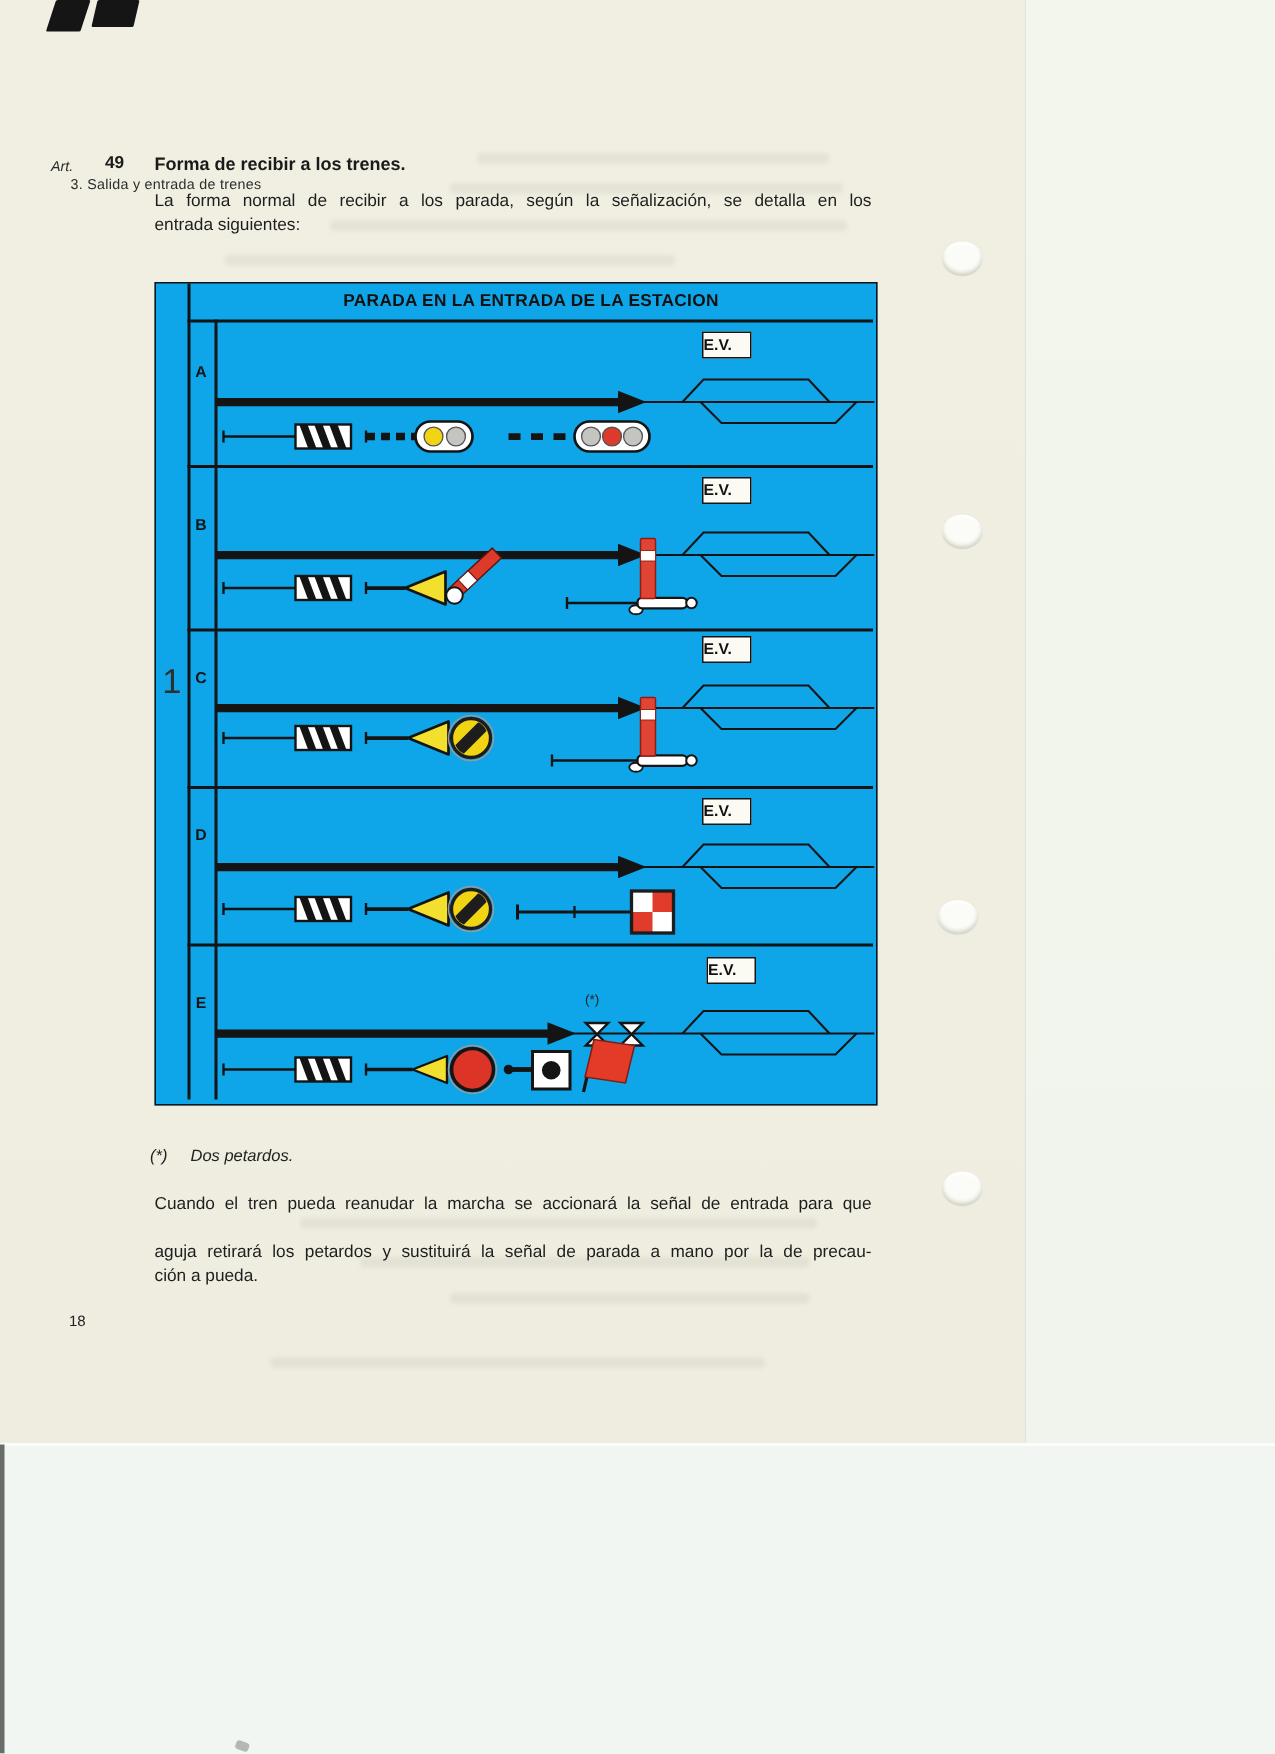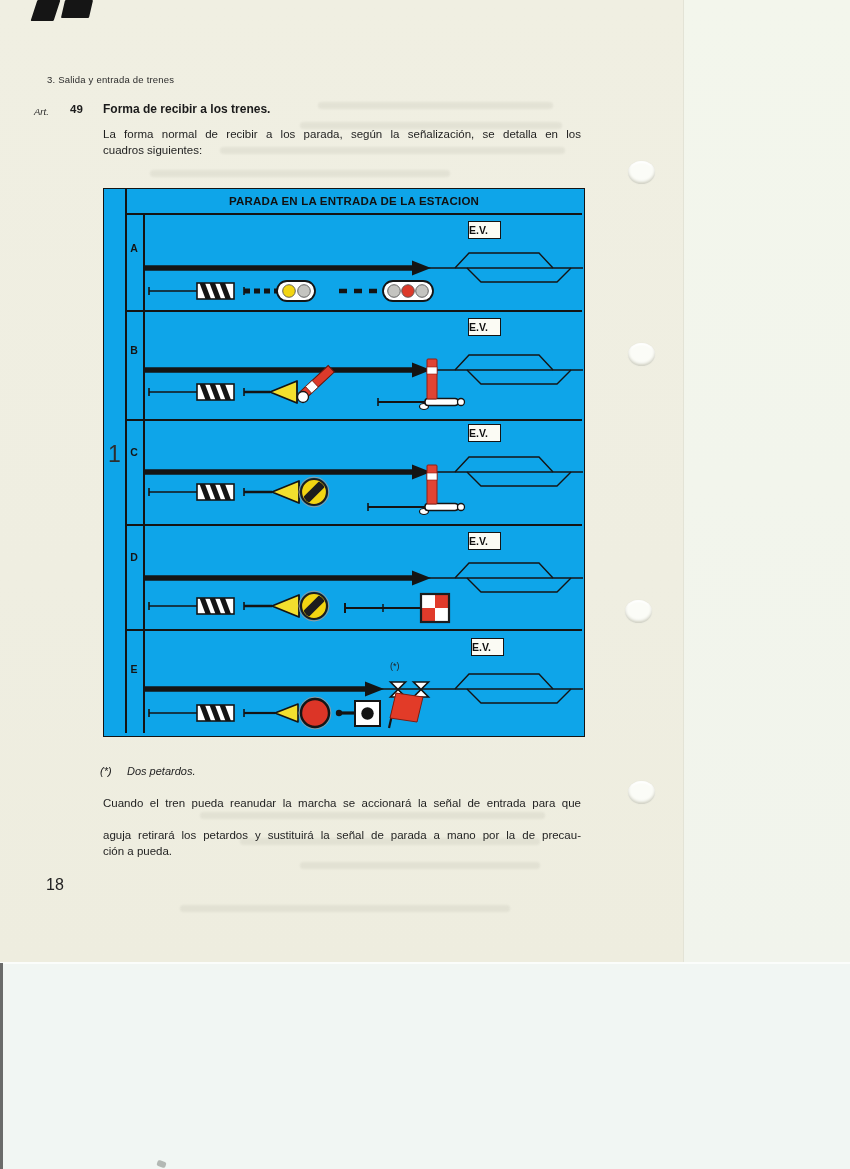--- a/index.html
+++ b/index.html
@@ -7,28 +7,28 @@
   .abs{position:absolute;}
   #stage{position:relative;width:850px;height:1169px;}
   .page{left:0;top:0;width:683px;height:962px;background:linear-gradient(180deg,#f0efe2 0%,#efeee1 60%,#eeeddf 100%);}
   .right-strip{left:683px;top:0;width:167px;height:962px;background:linear-gradient(180deg,#f3f6ec 0%,#f2f5ec 50%,#f1f4ec 100%);border-left:1px solid #e3e3d6;}
   .bottom-region{left:0;top:962px;width:850px;height:207px;background:#f1f6f3;border-top:2px solid #fbfdfb;}
   .left-sliver{left:0;top:963px;width:3px;height:206px;background:#3c3c3c;opacity:.75;}
   .bottom-speck{left:157px;top:1161px;width:9px;height:6px;background:#8a8f8a;opacity:.6;border-radius:2px;transform:rotate(20deg);}
   .corner-mark{background:#151515;border-radius:1px;}
   .hole{width:27px;height:23px;border-radius:50%;background:#fbfcf7;box-shadow:inset 0 -2px 3px #cfcfc2, inset 0 2px 2px #ffffff, 0 0 1px #dddccf;}
   .bleed{background:#a5a596;opacity:.16;filter:blur(1.3px);border-radius:3px;height:7px;}
-  .small-header{font-size:9.5px;color:#2c2c2c;letter-spacing:.2px;}
+  .small-header{font-size:9.5px;color:#2c2c2c;letter-spacing:.2px;margin-top:44px;}
   .art-label{font-size:9.5px;font-style:italic;color:#2a2a2a;}
   .art-num{font-size:11.5px;font-weight:bold;color:#1c1c1c;}
   .art-title{font-size:12px;font-weight:bold;color:#1a1a1a;}
   .bodyline{font-size:11.5px;color:#1e1e1e;width:478px;}
   .just{text-align:justify;text-align-last:justify;}
   .footnote{font-size:11px;font-style:italic;color:#222;}
-  .pagenum{font-size:16px;color:#222;}
+  .pagenum{font-size:10px;color:#222;}
   .table-box{left:103px;top:188px;width:480px;height:547px;border:1.6px solid #141414;background:#0ea5e9;}
   .tline{background:#141414;}
   .t-title{left:22px;top:0;width:456px;height:24px;line-height:25px;text-align:center;font-weight:bold;font-size:11.5px;color:#111;letter-spacing:.2px;}
   .row-letter{width:18px;text-align:center;font-weight:bold;font-size:10.5px;color:#151515;}
   .ev-box{width:31px;height:16px;border:1.4px solid #141414;background:#fbfbf4;line-height:16px;font-weight:bold;font-size:10.5px;color:#111;}
   .det-mark{font-size:9px;color:#222;}
   .margin-one{left:0;top:252px;width:21px;text-align:center;font-size:23px;color:#2e2e2e;}
   svg{position:absolute;left:18px;top:0;}
 </style>
 </head>
@@ -70,21 +70,21 @@
   <div class="abs hole" style="left:625px;top:600px;"></div>
   <div class="abs hole" style="left:628px;top:781px;"></div>
 
   <div class="abs small-header" style="left:47px;top:74px;">3. Salida y entrada de trenes</div>
 
   <div class="abs art-label" style="left:34px;top:106px;font-style:italic;">Art.</div>
   <div class="abs art-num" style="left:70px;top:103px;">49</div>
   <div class="abs art-title" style="left:103px;top:102px;">Forma de recibir a los trenes.</div>
 
   <div class="abs bodyline just" style="left:103px;top:128px;">La forma normal de recibir a los parada, según la señalización, se detalla en los</div>
-  <div class="abs bodyline" style="left:103px;top:144px;">cuadros siguientes:</div>
+  <div class="abs bodyline" style="left:103px;top:144px;">entrada siguientes:</div>
 
   <div class="abs table-box">
 
     <div class="abs tline" style="left:21px;top:0;width:1.5px;height:544px;"></div>
     <div class="abs tline" style="left:39px;top:24px;width:1.5px;height:520px;"></div>
     <div class="abs tline" style="left:21px;top:24px;width:457px;height:1.5px;"></div>
     <div class="abs tline" style="left:21px;top:121px;width:457px;height:1.5px;"></div>
     <div class="abs tline" style="left:21px;top:230px;width:457px;height:1.5px;"></div>
     <div class="abs tline" style="left:21px;top:335px;width:457px;height:1.5px;"></div>
     <div class="abs tline" style="left:21px;top:440px;width:457px;height:1.5px;"></div>

